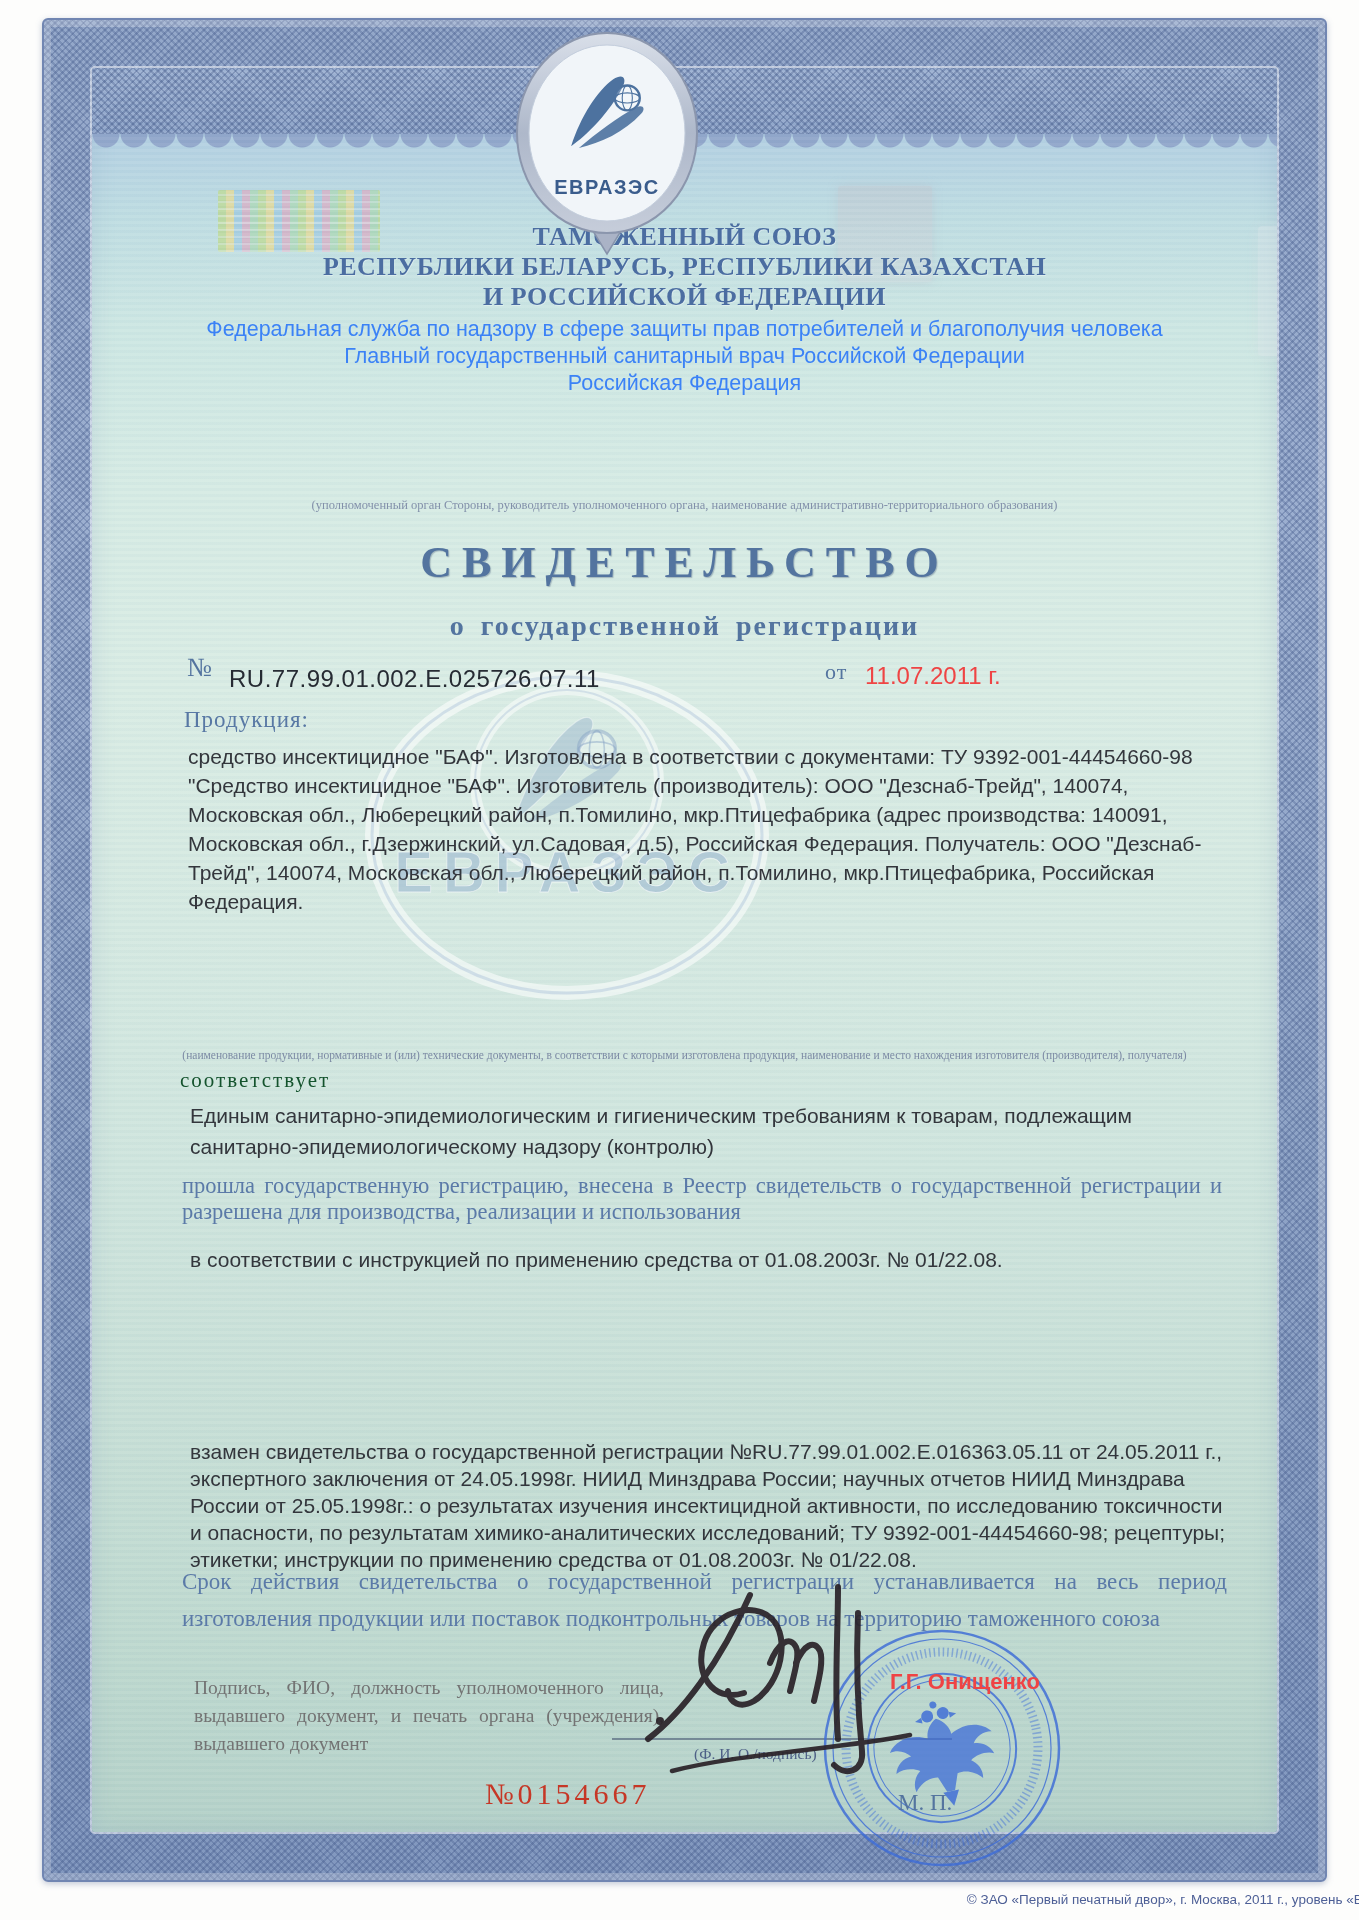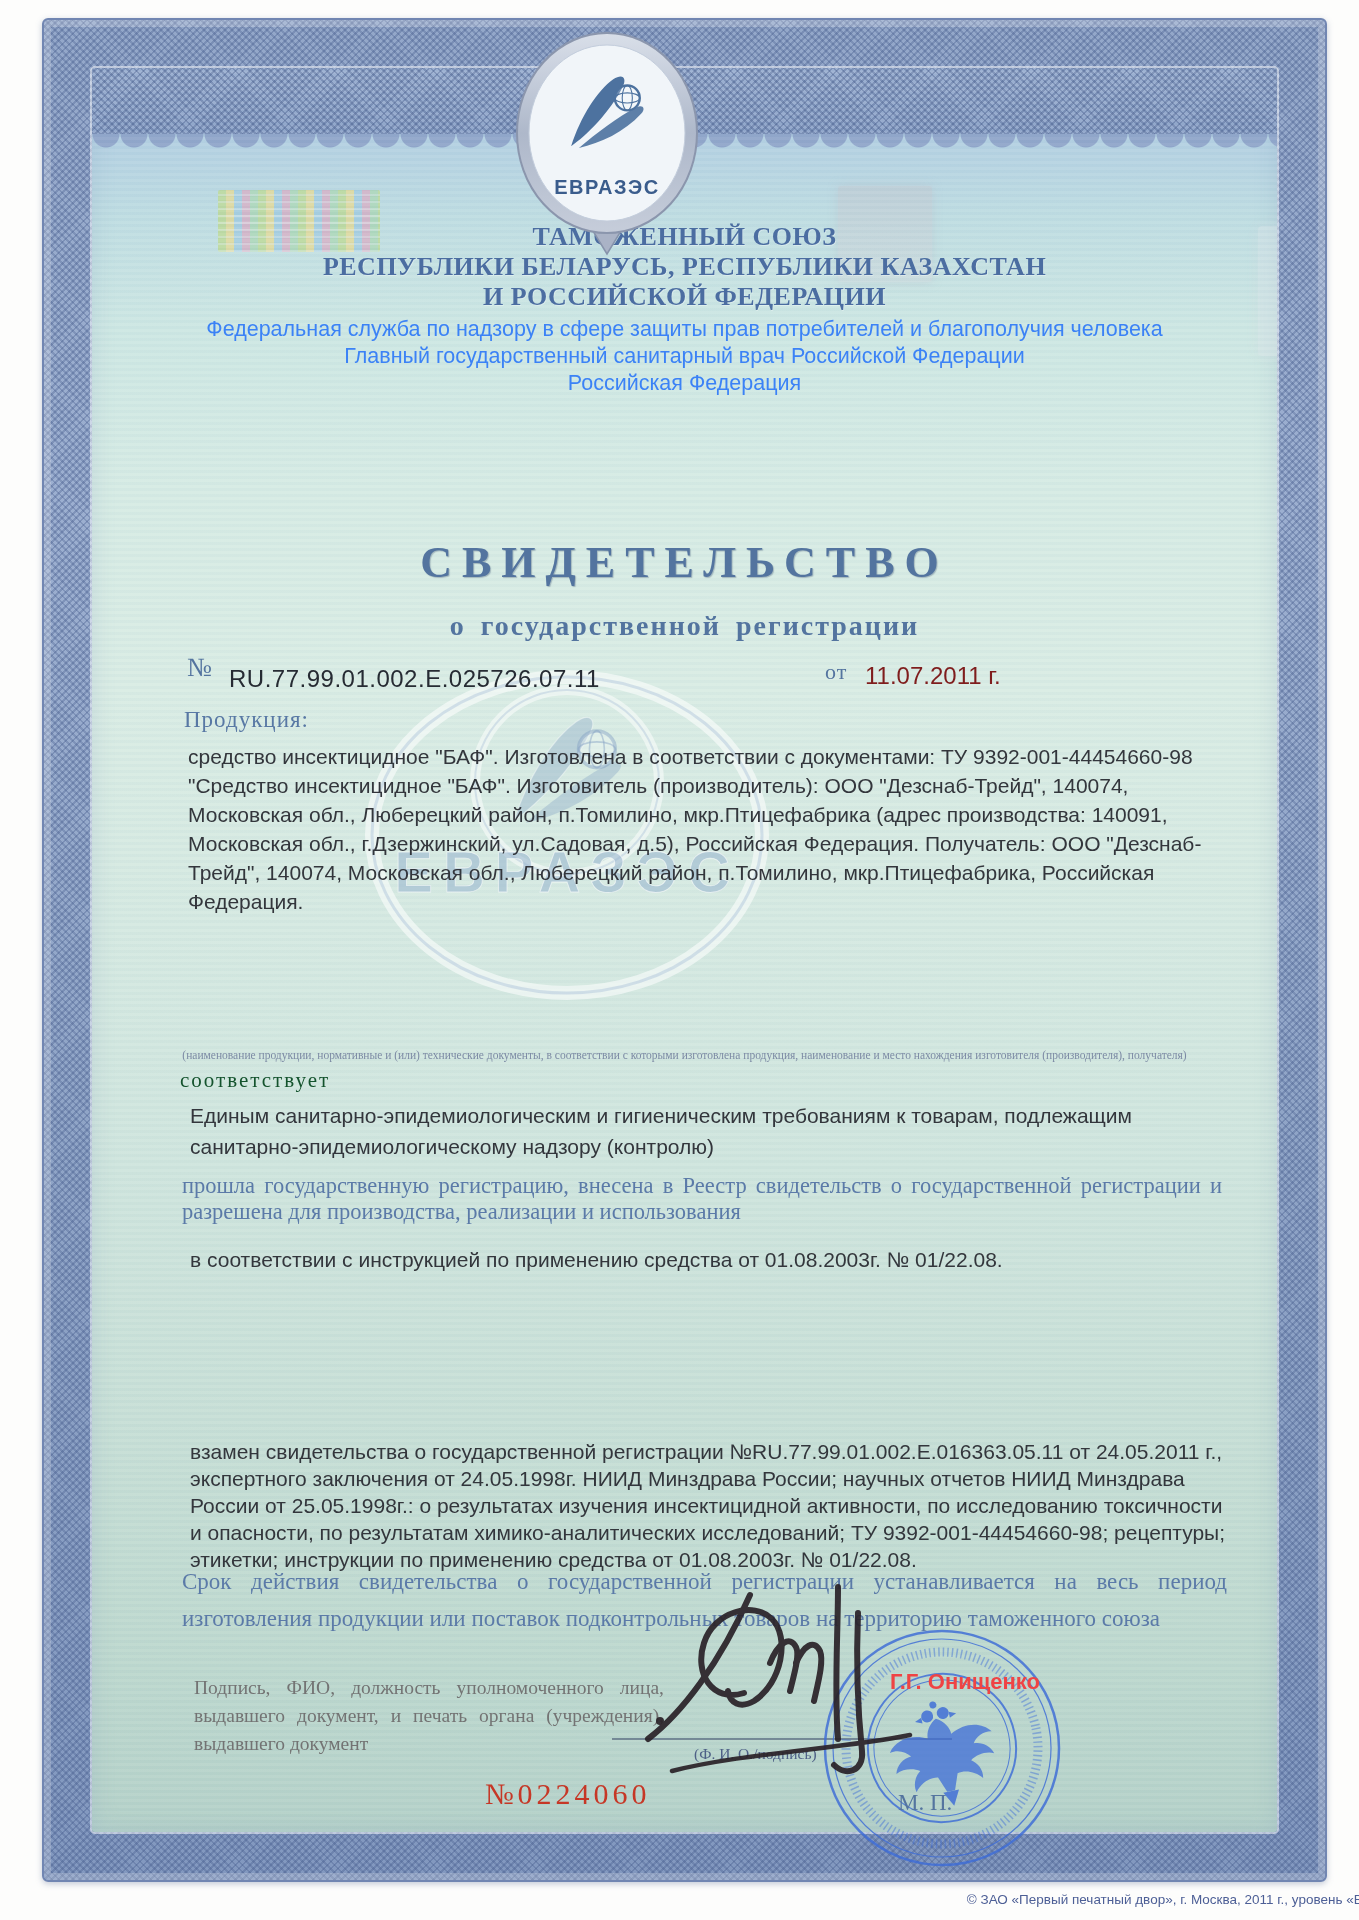--- a/index.html
+++ b/index.html
@@ -44,21 +44,21 @@
   #h-union{top:204px;font:700 26px/30px "Liberation Serif",serif;color:#4b6da1;letter-spacing:.5px;
     text-shadow:.6px .6px .6px rgba(255,255,255,.35);}
   #h-auth{top:298px;font:400 21.5px/27px "Liberation Sans",sans-serif;color:#3b82f6;}
   #caption1{top:480px;font:400 12.5px/15px "Liberation Serif",serif;color:#8290aa;}
   #title-main{top:520px;font:700 44px/50px "Liberation Serif",serif;color:#53749f;letter-spacing:10px;
     text-shadow:1px 1px 1px rgba(30,50,90,.28);}
   #title-sub{top:592px;font:700 28px/32px "Liberation Serif",serif;color:#53749f;letter-spacing:2px;word-spacing:6px;}
   .no-label{left:145px;top:636px;font:400 26px/28px "Liberation Serif",serif;color:#54749f;}
   .no-value{left:187px;top:648px;font:400 24px/26px "Liberation Sans",sans-serif;color:#262b33;letter-spacing:.5px;}
   .from-label{left:783px;top:642px;font:400 22px/24px "Liberation Serif",serif;color:#54749f;letter-spacing:1px;}
-  .date-value{left:823px;top:645px;font:400 24px/26px "Liberation Sans",sans-serif;color:#7f1d1d;}
+  .date-value{left:823px;top:645px;font:400 24px/26px "Liberation Sans",sans-serif;color:#ef4444;}
   #prod-label{left:142px;top:689px;font:400 23px/26px "Liberation Serif",serif;color:#5878a4;letter-spacing:1px;}
   #prod-text{left:146px;top:724px;width:1020px;font:400 21px/29px "Liberation Sans",sans-serif;color:#33363c;}
   #caption2{top:1030px;font:400 11.5px/14px "Liberation Serif",serif;color:#7c8aa4;}
   #conf-label{left:138px;top:1050px;font:400 21px/24px "Liberation Serif",serif;color:#14532d;letter-spacing:2px;}
   #conf-text{left:148px;top:1082px;width:990px;font:400 21px/31px "Liberation Sans",sans-serif;color:#33363c;}
   #reg-text{left:140px;top:1155px;width:1040px;font:400 22.5px/25.5px "Liberation Serif",serif;color:#5b7aa8;text-align:justify;}
   #reg-instr{left:148px;top:1229px;font:400 21px/26px "Liberation Sans",sans-serif;color:#33363c;}
   #basis-label{left:140px;top:1304px;width:1045px;font:400 23px/30px "Liberation Serif",serif;color:#5b7aa8;text-align:justify;}
   #basis-text{left:148px;top:1392px;width:1045px;font:400 21px/27px "Liberation Sans",sans-serif;color:#33363c;margin-top:28px;}
   #validity{left:140px;top:1545px;width:1045px;font:400 23px/37px "Liberation Serif",serif;color:#5b7aa8;text-align:justify;}
@@ -133,20 +133,21 @@
     <div class="wrap-center abs txtblock" id="h-union">
       <div>ТАМОЖЕННЫЙ СОЮЗ</div>
       <div>РЕСПУБЛИКИ БЕЛАРУСЬ, РЕСПУБЛИКИ КАЗАХСТАН</div>
       <div>И РОССИЙСКОЙ ФЕДЕРАЦИИ</div>
     </div>
     <div class="wrap-center abs txtblock" id="h-auth">
       <div>Федеральная служба по надзору в сфере защиты прав потребителей и благополучия человека</div>
       <div>Главный государственный санитарный врач Российской Федерации</div>
       <div>Российская Федерация</div>
     </div>
+    <div class="wrap-center abs txtblock" id="caption1">(уполномоченный орган Стороны, руководитель уполномоченного органа, наименование административно-территориального образования)</div>
 
     <div class="wrap-center abs txtblock" id="title-main">СВИДЕТЕЛЬСТВО</div>
     <div class="wrap-center abs txtblock" id="title-sub">о государственной регистрации</div>
 
     <div class="abs no-label txtblock">№</div>
     <div class="abs no-value txtblock">RU.77.99.01.002.Е.025726.07.11</div>
     <div class="abs from-label txtblock">от</div>
     <div class="abs date-value txtblock">11.07.2011 г.</div>
 
     <div class="abs txtblock" id="prod-label">Продукция:</div>
@@ -157,21 +158,21 @@
     <div class="abs txtblock" id="conf-text">Единым санитарно-эпидемиологическим и гигиеническим требованиям к товарам, подлежащим санитарно-эпидемиологическому надзору (контролю)</div>
 
     <div class="abs txtblock" id="reg-text">прошла государственную регистрацию, внесена в Реестр свидетельств о государственной регистрации и разрешена для производства, реализации и использования</div>
     <div class="abs txtblock" id="reg-instr">в соответствии с инструкцией по применению средства от 01.08.2003г. № 01/22.08.</div>
 
     <div class="abs txtblock" id="basis-text">взамен свидетельства о государственной регистрации №RU.77.99.01.002.Е.016363.05.11 от 24.05.2011 г., экспертного заключения от 24.05.1998г. НИИД Минздрава России; научных отчетов НИИД Минздрава России от 25.05.1998г.: о результатах изучения инсектицидной активности, по исследованию токсичности и опасности, по результатам химико-аналитических исследований; ТУ 9392-001-44454660-98; рецептуры; этикетки; инструкции по применению средства от 01.08.2003г. № 01/22.08.</div>
 
     <div class="abs txtblock" id="validity">Срок действия свидетельства о государственной регистрации устанавливается на весь период изготовления продукции или поставок подконтрольных товаров на территорию таможенного союза</div>
 
     <div class="abs txtblock" id="sign-caption">Подпись, ФИО, должность уполномоченного лица, выдавшего документ, и печать органа (учреждения), выдавшего документ</div>
-    <div class="abs txtblock" id="serial">№0224060</div>
+    <div class="abs txtblock" id="serial">№0154667</div>
     <div class="abs" id="fio-line"></div>
     <div class="abs txtblock" id="fio-caption">(Ф. И. О./подпись)</div>
     <div class="abs txtblock" id="signer-name">Г.Г. Онищенко</div>
     <div class="abs txtblock" id="mp">М. П.</div>
 
     <div class="stamp">
       <svg width="260" height="260" viewBox="0 0 260 260">
         <g transform="rotate(-12 130 130)" stroke="#3d6cd7" fill="none" opacity=".82">
           <circle cx="130" cy="130" r="117" stroke-width="2.5"></circle>
           <circle cx="130" cy="130" r="109" stroke-width="1.2"></circle>

